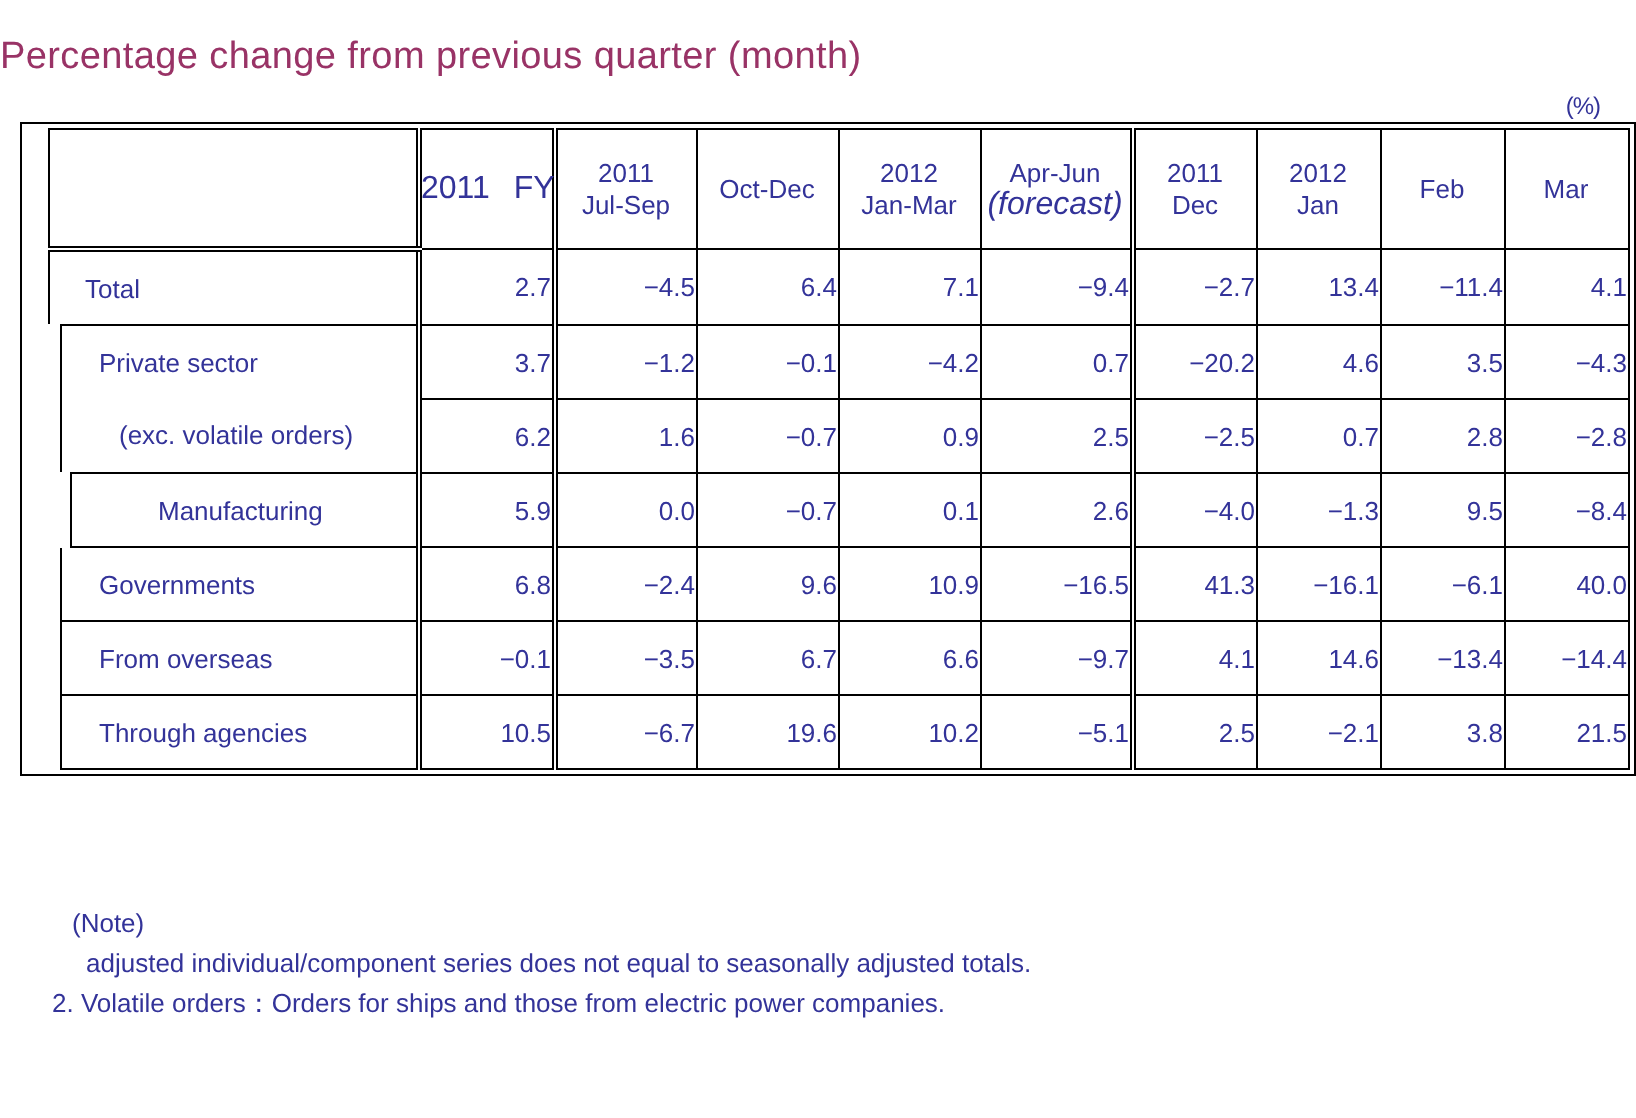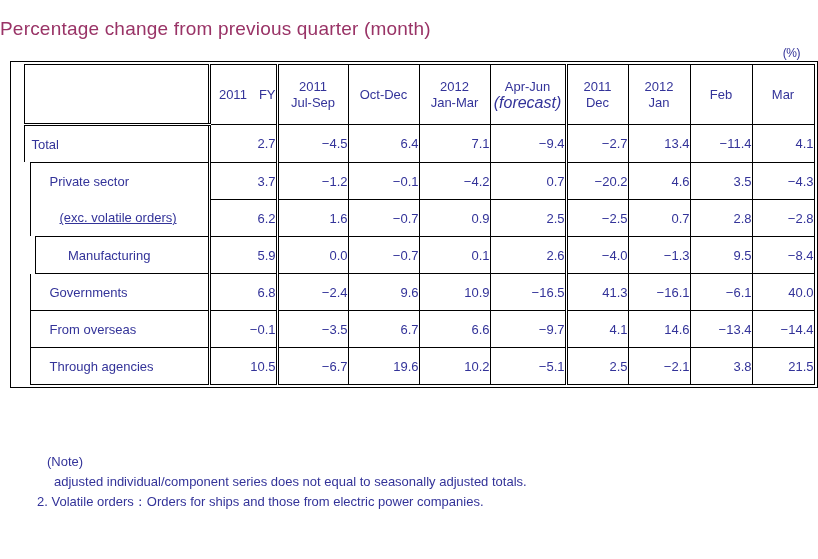--- a/index.html
+++ b/index.html
@@ -71,21 +71,21 @@
     height: 58px;
     text-align: center;
     line-height: 16px;
   }
   thead tr th.corner-cell { border-bottom: 3px double #000; }
   thead th { border-bottom: 3px double #000; }
 
   .hdr-year  { display: block; font-size: 13px; }
   .hdr-per   { display: block; font-size: 13px; }
   .hdr-sub   { display: block; font-size: 16px; font-style: italic; }
-  .hdr-fy    { display: block; font-size: 13px; text-align: right; }
+  .hdr-fy    { display: block; font-size: 16px; }
   .hdr-fy .yr { margin-right: 12px; }
 
   td.num {
     text-align: right;
     padding-right: 9px;
     color: #007700;
     font-size: 13px;
     height: 36px;
   }
 
@@ -94,37 +94,37 @@
     font-size: 13px;
     color: #333399;
     height: 36px;
     position: relative;
     padding-left: 0;
   }
   .lbl-text {
     display: block;
     line-height: 15px;
   }
-  .lbl-l0 { padding-left: 7px; }
+  .lbl-l0 { padding-left: 18px; }
   .lbl-l1 { padding-left: 20px; }
   .lbl-l2 { padding-left: 30px; }
-  .lbl-l3 { padding-left: 33px; }
+  .lbl-l3 { padding-left: 44px; }
 
   
   .ind1 { border-left: 11px solid #fff !important; box-shadow: inset 11px 0 0 -10px #000; }
   .ind2 { border-left: 22px solid #fff !important; box-shadow: inset 22px 0 0 -21px #000; }
 
   
   .no-bottom { border-bottom: none !important; }
-  .no-top    { border-top: none !important; text-decoration: underline; }
+  .no-top    { border-top: none !important; }
 
   
   .notes {
     position: absolute;
-    left: 24px;
+    left: 13px;
     top: 452px;
     width: 790px;
     color: #333399;
     font-size: 13px;
     line-height: 20px;
   }
   .notes .note-head { padding-left: 23px; }
   .notes .note-line { padding-left: 13px; }
   .notes .note-cont { padding-left: 30px; }
 </style>

